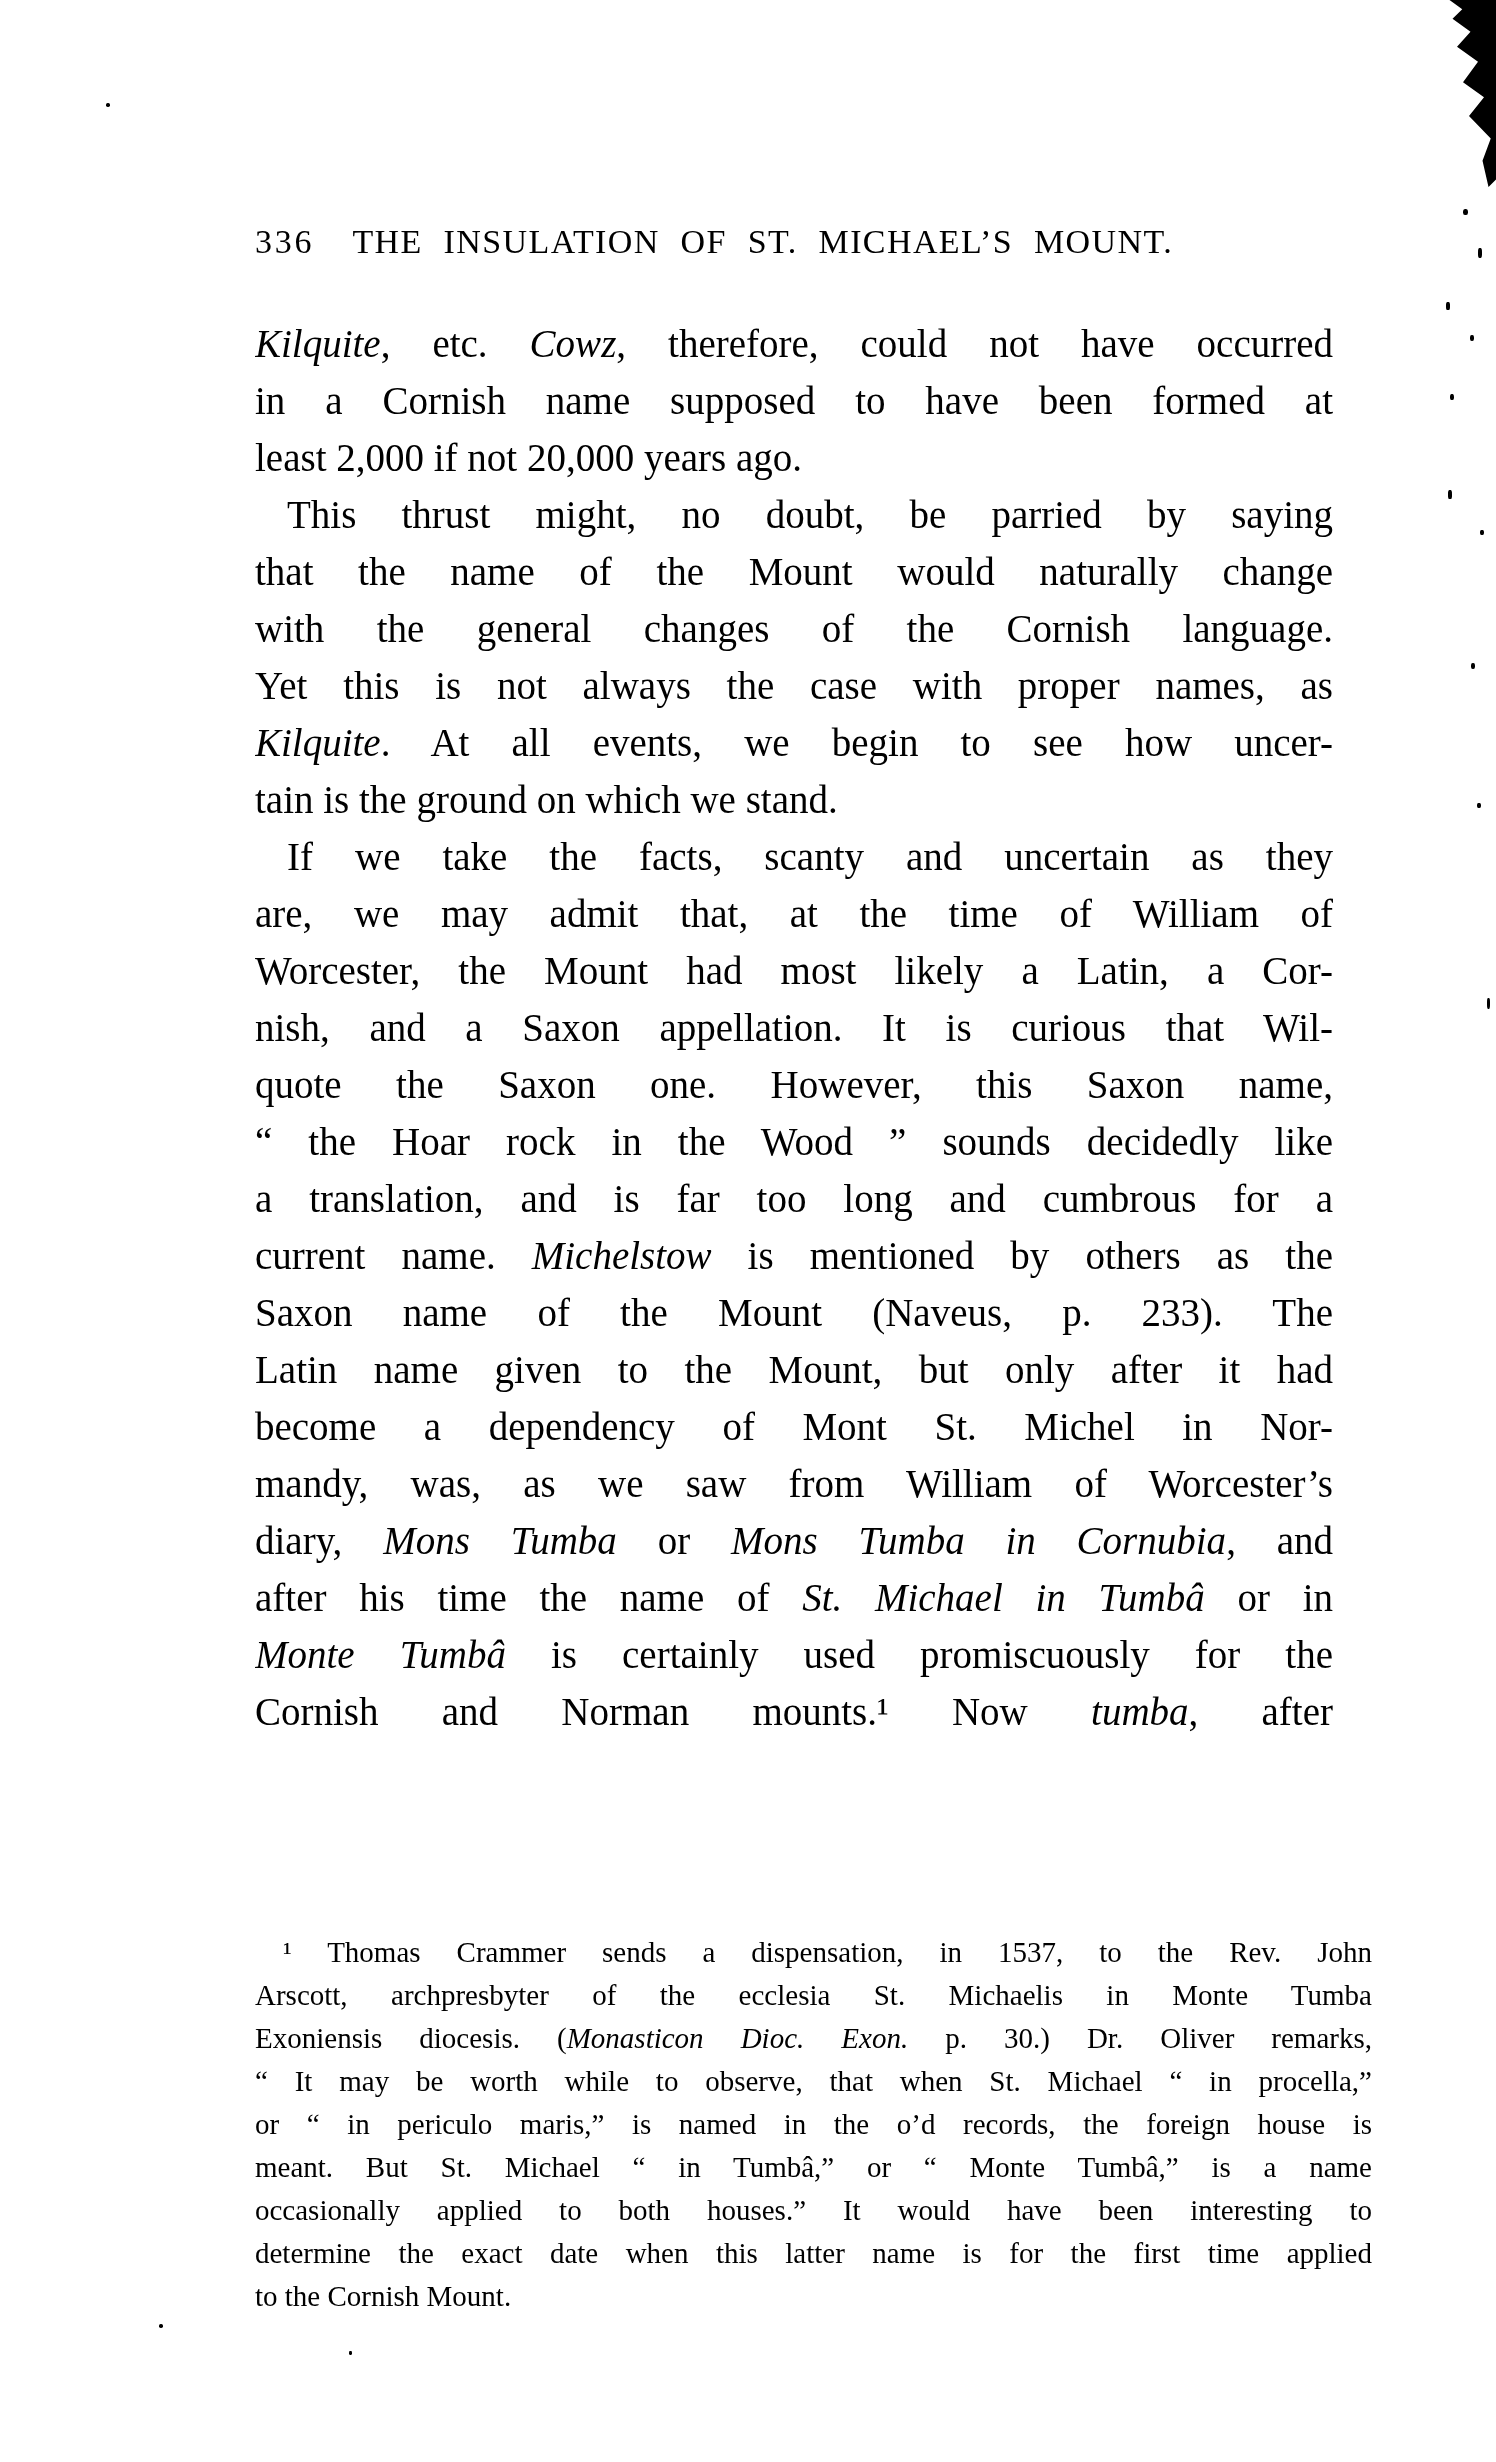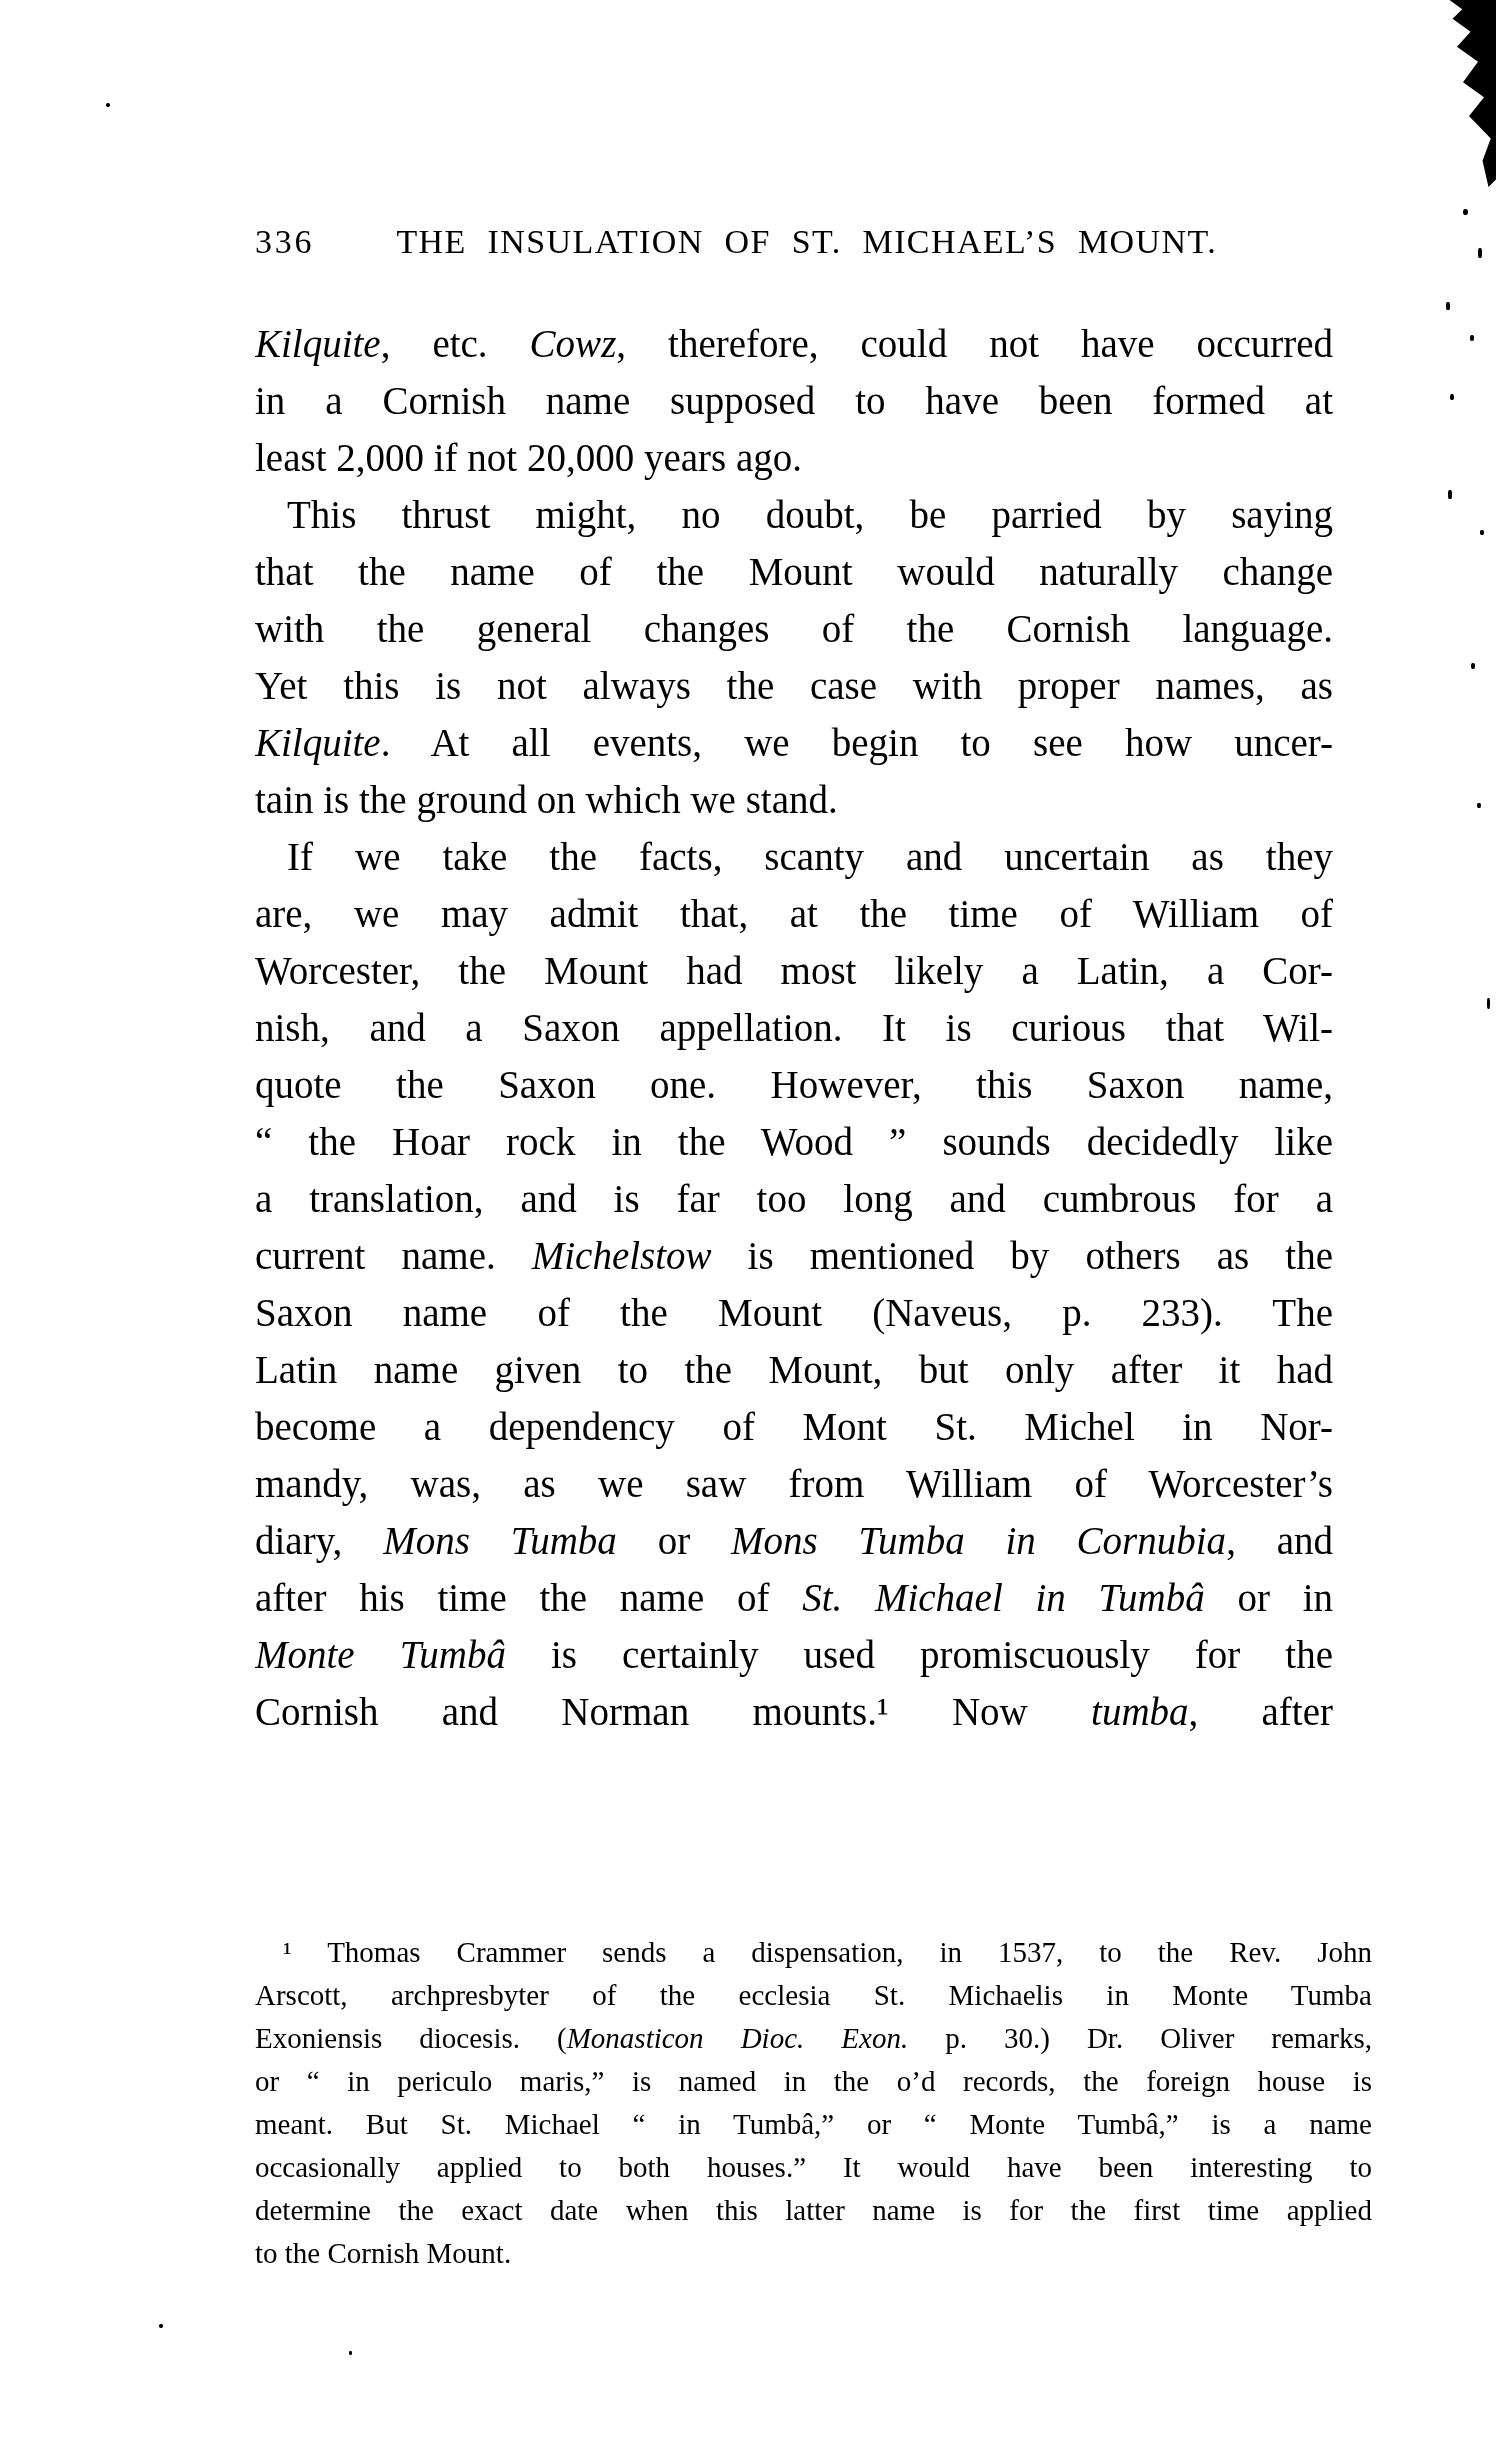--- a/index.html
+++ b/index.html
@@ -11,21 +11,21 @@
   }
   .page{position:absolute;inset:0;padding-left:44px;}
 
   
   .running-head{
     position:absolute;left:255px;top:221px;width:1078px;
     font-size:34px;line-height:42px;letter-spacing:1.4px;
     display:flex;align-items:baseline;white-space:nowrap;
   }
   .page-number{letter-spacing:2.8px;}
-  .running-title{margin-left:82px;word-spacing:11px;}
+  .running-title{margin-left:38px;word-spacing:11px;}
 
   
   .body-text{
     position:absolute;left:255px;top:315px;width:1078px;
     font-size:39px;line-height:57px;
   }
   
   .footnote{
     position:absolute;left:255px;top:1931px;width:1117px;
     font-size:29px;line-height:43px;
@@ -101,20 +101,21 @@
       <div class="line"><span>diary, </span><span class="it">Mons Tumba</span><span> or </span><span class="it">Mons Tumba in Cornubia</span><span>, and</span></div>
       <div class="line"><span>after his time the name of </span><span class="it">St. Michael in Tumbâ</span><span> or in</span></div>
       <div class="line"><span class="it">Monte Tumbâ</span><span> is certainly used promiscuously for the</span></div>
       <div class="line"><span>Cornish and Norman mounts.¹ Now </span><span class="it">tumba</span><span>, after</span></div>
     </main>
 
   <section class="footnote">
       <div class="line indent"><span>¹ Thomas Crammer sends a dispensation, in 1537, to the Rev. John</span></div>
       <div class="line"><span>Arscott, archpresbyter of the ecclesia St. Michaelis in Monte Tumba</span></div>
       <div class="line"><span>Exoniensis diocesis. (</span><span class="it">Monasticon Dioc. Exon.</span><span> p. 30.) Dr. Oliver remarks,</span></div>
+      <div class="line"><span>“ It may be worth while to observe, that when St. Michael “ in procella,”</span></div>
       <div class="line"><span>or “ in periculo maris,” is named in the o’d records, the foreign house is</span></div>
       <div class="line"><span>meant. But St. Michael “ in Tumbâ,” or “ Monte Tumbâ,” is a name</span></div>
       <div class="line"><span>occasionally applied to both houses.” It would have been interesting to</span></div>
       <div class="line"><span>determine the exact date when this latter name is for the first time applied</span></div>
       <div class="line last"><span>to the Cornish Mount.</span></div>
     </section>
 
 </div>
 
 

